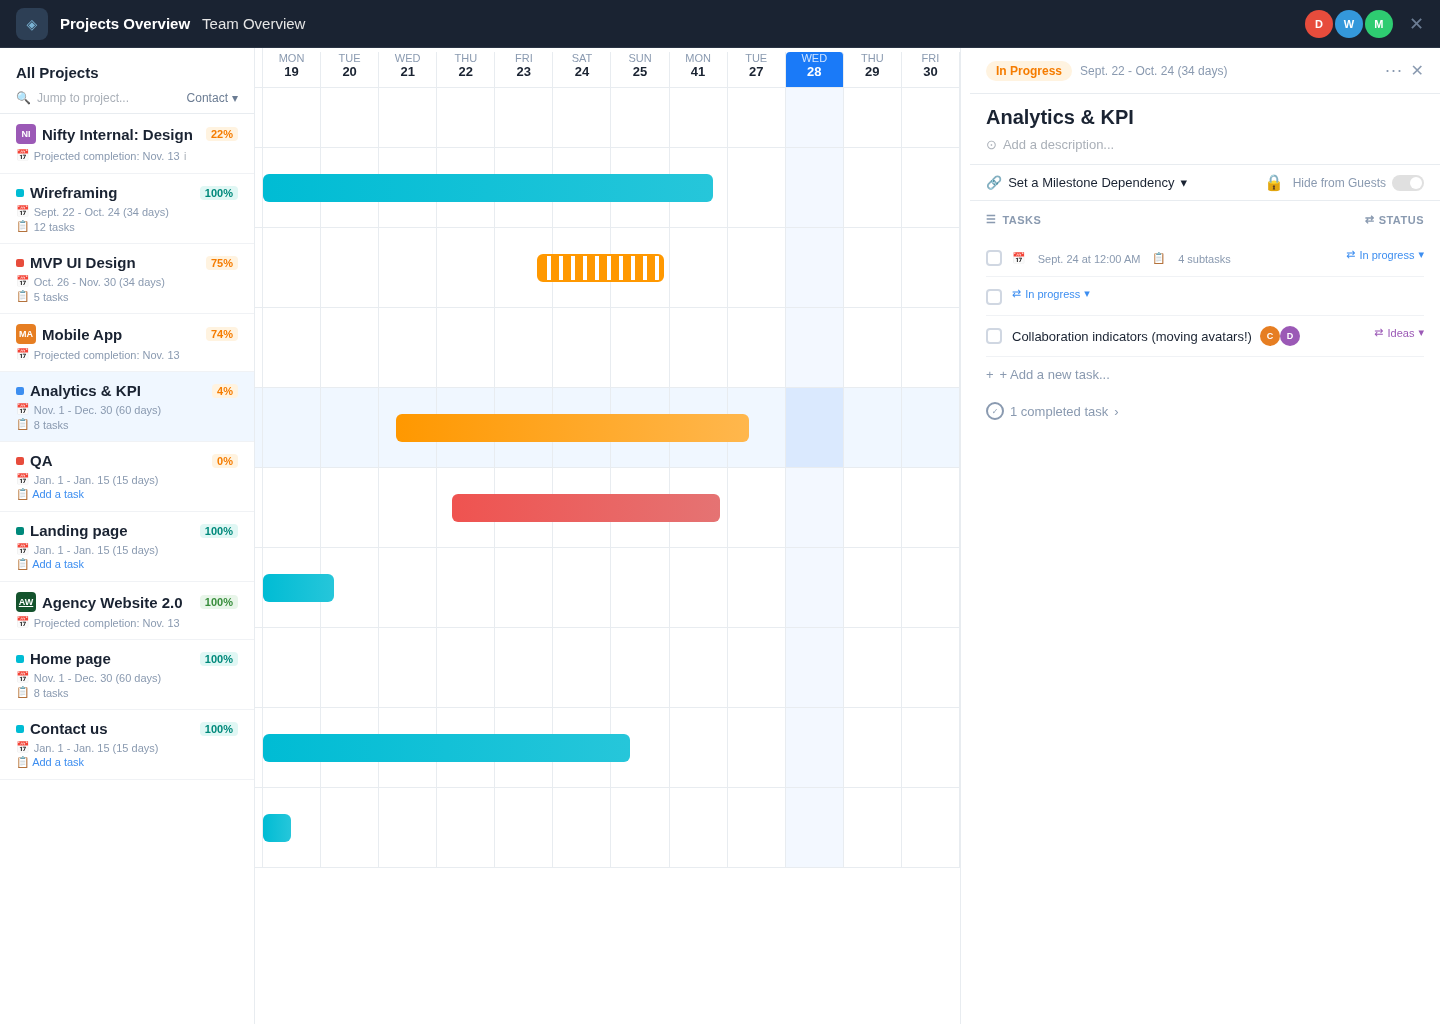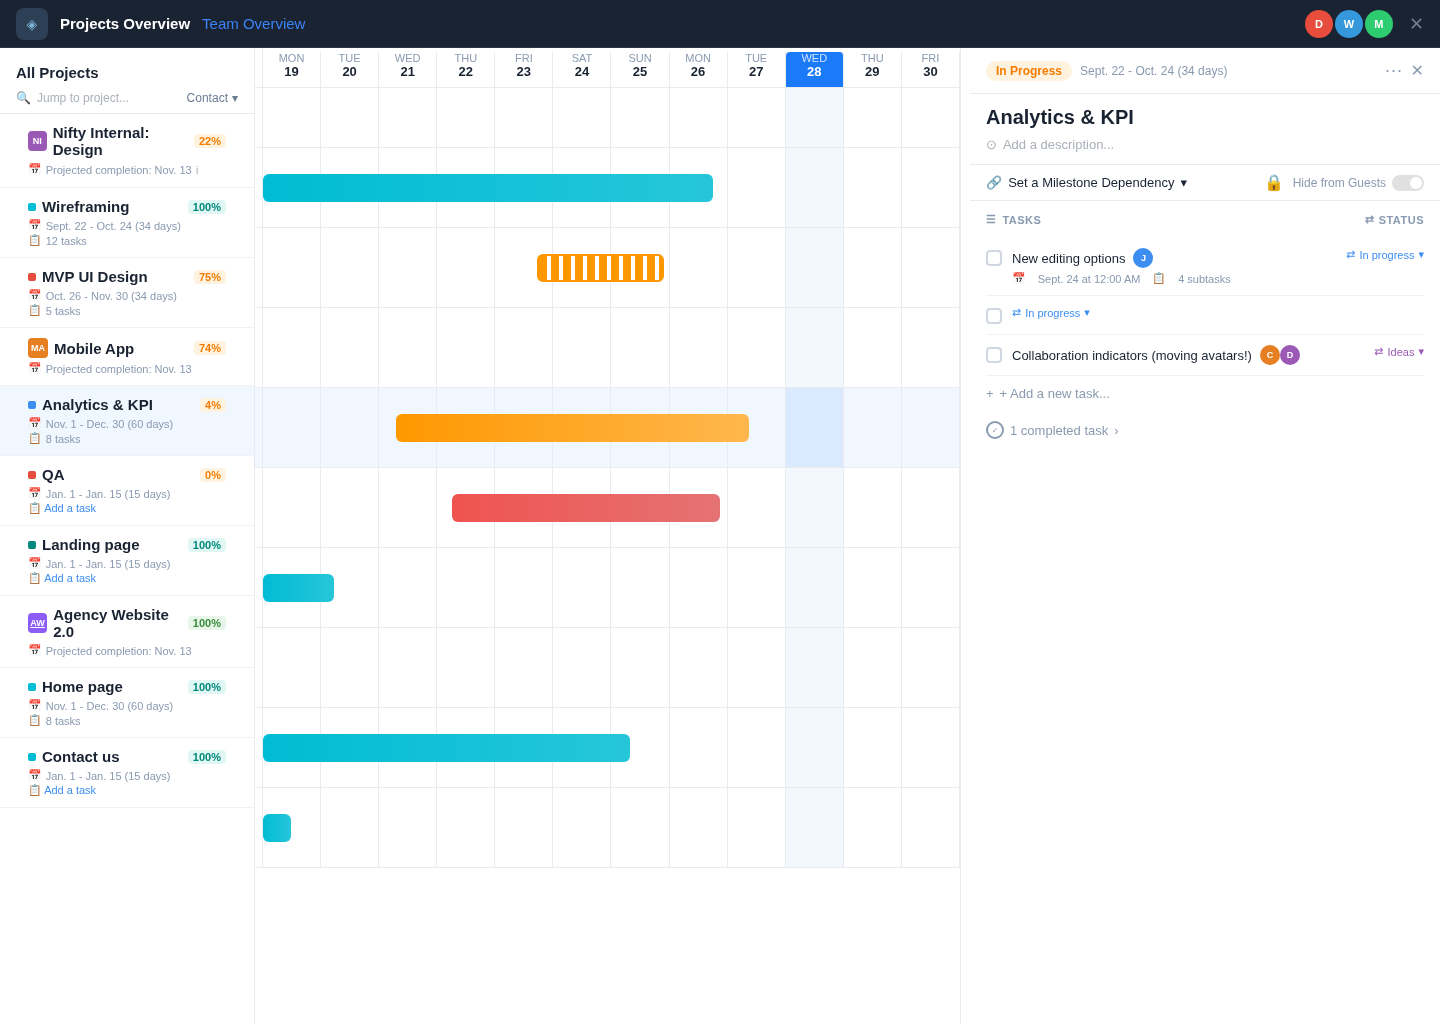--- a/index.html
+++ b/index.html
@@ -10,21 +10,21 @@
       display: flex; align-items: center; justify-content: space-between;
       background: #1a2332; height: 48px; padding: 0 16px;
       border-bottom: 1px solid #2a3444;
     }
     .topbar-left { display: flex; align-items: center; gap: 12px; }
     .topbar-logo {
       width: 32px; height: 32px; background: #2d3f55; border-radius: 8px;
       display: flex; align-items: center; justify-content: center; color: #7ab3d4; font-size: 14px;
     }
     .topbar-title { color: #fff; font-size: 15px; font-weight: 600; }
-    .topbar-team { color: #3b82f6; font-size: 15px; cursor: pointer; }
+    .topbar-team { color: #e5e5e5; font-size: 15px; cursor: pointer; }
     .topbar-right { display: flex; align-items: center; gap: 8px; }
     .avatar-group { display: flex; gap: 2px; }
     .avatar {
       width: 28px; height: 28px; border-radius: 50%;
       display: flex; align-items: center; justify-content: center;
       font-size: 11px; font-weight: 600; color: #fff;
     }
     .avatar-d { background: #e74c3c; }
     .avatar-w { background: #3498db; }
     .avatar-m { background: #2ecc71; }
@@ -47,21 +47,21 @@
       display: flex; align-items: center; gap: 6px;
       color: #aab0b8; font-size: 12px;
     }
     .sidebar-filter {
       display: flex; align-items: center; gap: 4px;
       color: #6b7c93; font-size: 12px; cursor: pointer; margin-left: auto;
     }
 
     .projects-list { overflow-y: auto; flex: 1; }
     .project-item {
-      padding: 10px 28px; cursor: pointer;
+      padding: 10px 16px; cursor: pointer;
       border-bottom: 1px solid #f0f2f5;
     }
     .project-item.active { background: #f0f7ff; }
     .project-item-header { display: flex; align-items: center; justify-content: space-between; margin-bottom: 4px; }
     .project-name-row { display: flex; align-items: center; gap: 6px; }
     .project-badge {
       width: 20px; height: 20px; border-radius: 4px;
       display: flex; align-items: center; justify-content: center;
       font-size: 9px; font-weight: 700; color: #fff;
     }
@@ -356,21 +356,21 @@
             <span>Jan. 1 - Jan. 15 (15 days)</span>
           </div>
         <div class="project-tasks">
             <span class="add-task-link">📋 Add a task</span>
           </div>
       </div>
 
       <div class="project-item">
         <div class="project-item-header">
           <div class="project-name-row">
-            <div class="project-badge" style="background:#8b5cf6;text-decoration:underline;">AW</div>
+            <div class="project-badge" style="background:#14532d;text-decoration:underline;">AW</div>
             <span class="project-name">Agency Website 2.0</span>
           </div>
           <span class="project-pct pct-green">100%</span>
         </div>
         <div class="project-meta">
             <span>📅</span>
             <span>Projected completion: Nov. 13</span>
           </div>
       </div>
 
@@ -438,21 +438,21 @@
       <div class="gantt-col-header">
           <div class="day-name">SAT</div>
           <div class="day-num">24</div>
         </div>
       <div class="gantt-col-header">
           <div class="day-name">SUN</div>
           <div class="day-num">25</div>
         </div>
       <div class="gantt-col-header">
           <div class="day-name">MON</div>
-          <div class="day-num">26</div>
+          <div class="day-num">41</div>
         </div>
       <div class="gantt-col-header">
           <div class="day-name">TUE</div>
           <div class="day-num">27</div>
         </div>
       <div class="gantt-col-header today">
           <div class="day-name" style="color:rgba(255,255,255,0.8)">WED</div>
           <div class="day-num" style="color:#fff">28</div>
         </div>
       <div class="gantt-col-header">
@@ -688,24 +688,20 @@
         </div>
         <div class="status-label">
           <span>⇄</span>
           <span>STATUS</span>
         </div>
       </div>
 
       <div class="task-item">
         <div class="task-checkbox"></div>
         <div class="task-content">
-          <div class="task-name">
-            <span>New editing options</span>
-            <div class="task-avatar" style="background:#3d8ef0;width:20px;height:20px;">J</div>
-          </div>
           <div class="task-meta">
             <span>📅</span>
             <span>Sept. 24 at 12:00 AM</span>
             <span>📋</span>
             <span>4 subtasks</span>
           </div>
         </div>
         <div class="task-status">
           <span>⇄</span>
           <span>In progress</span>

